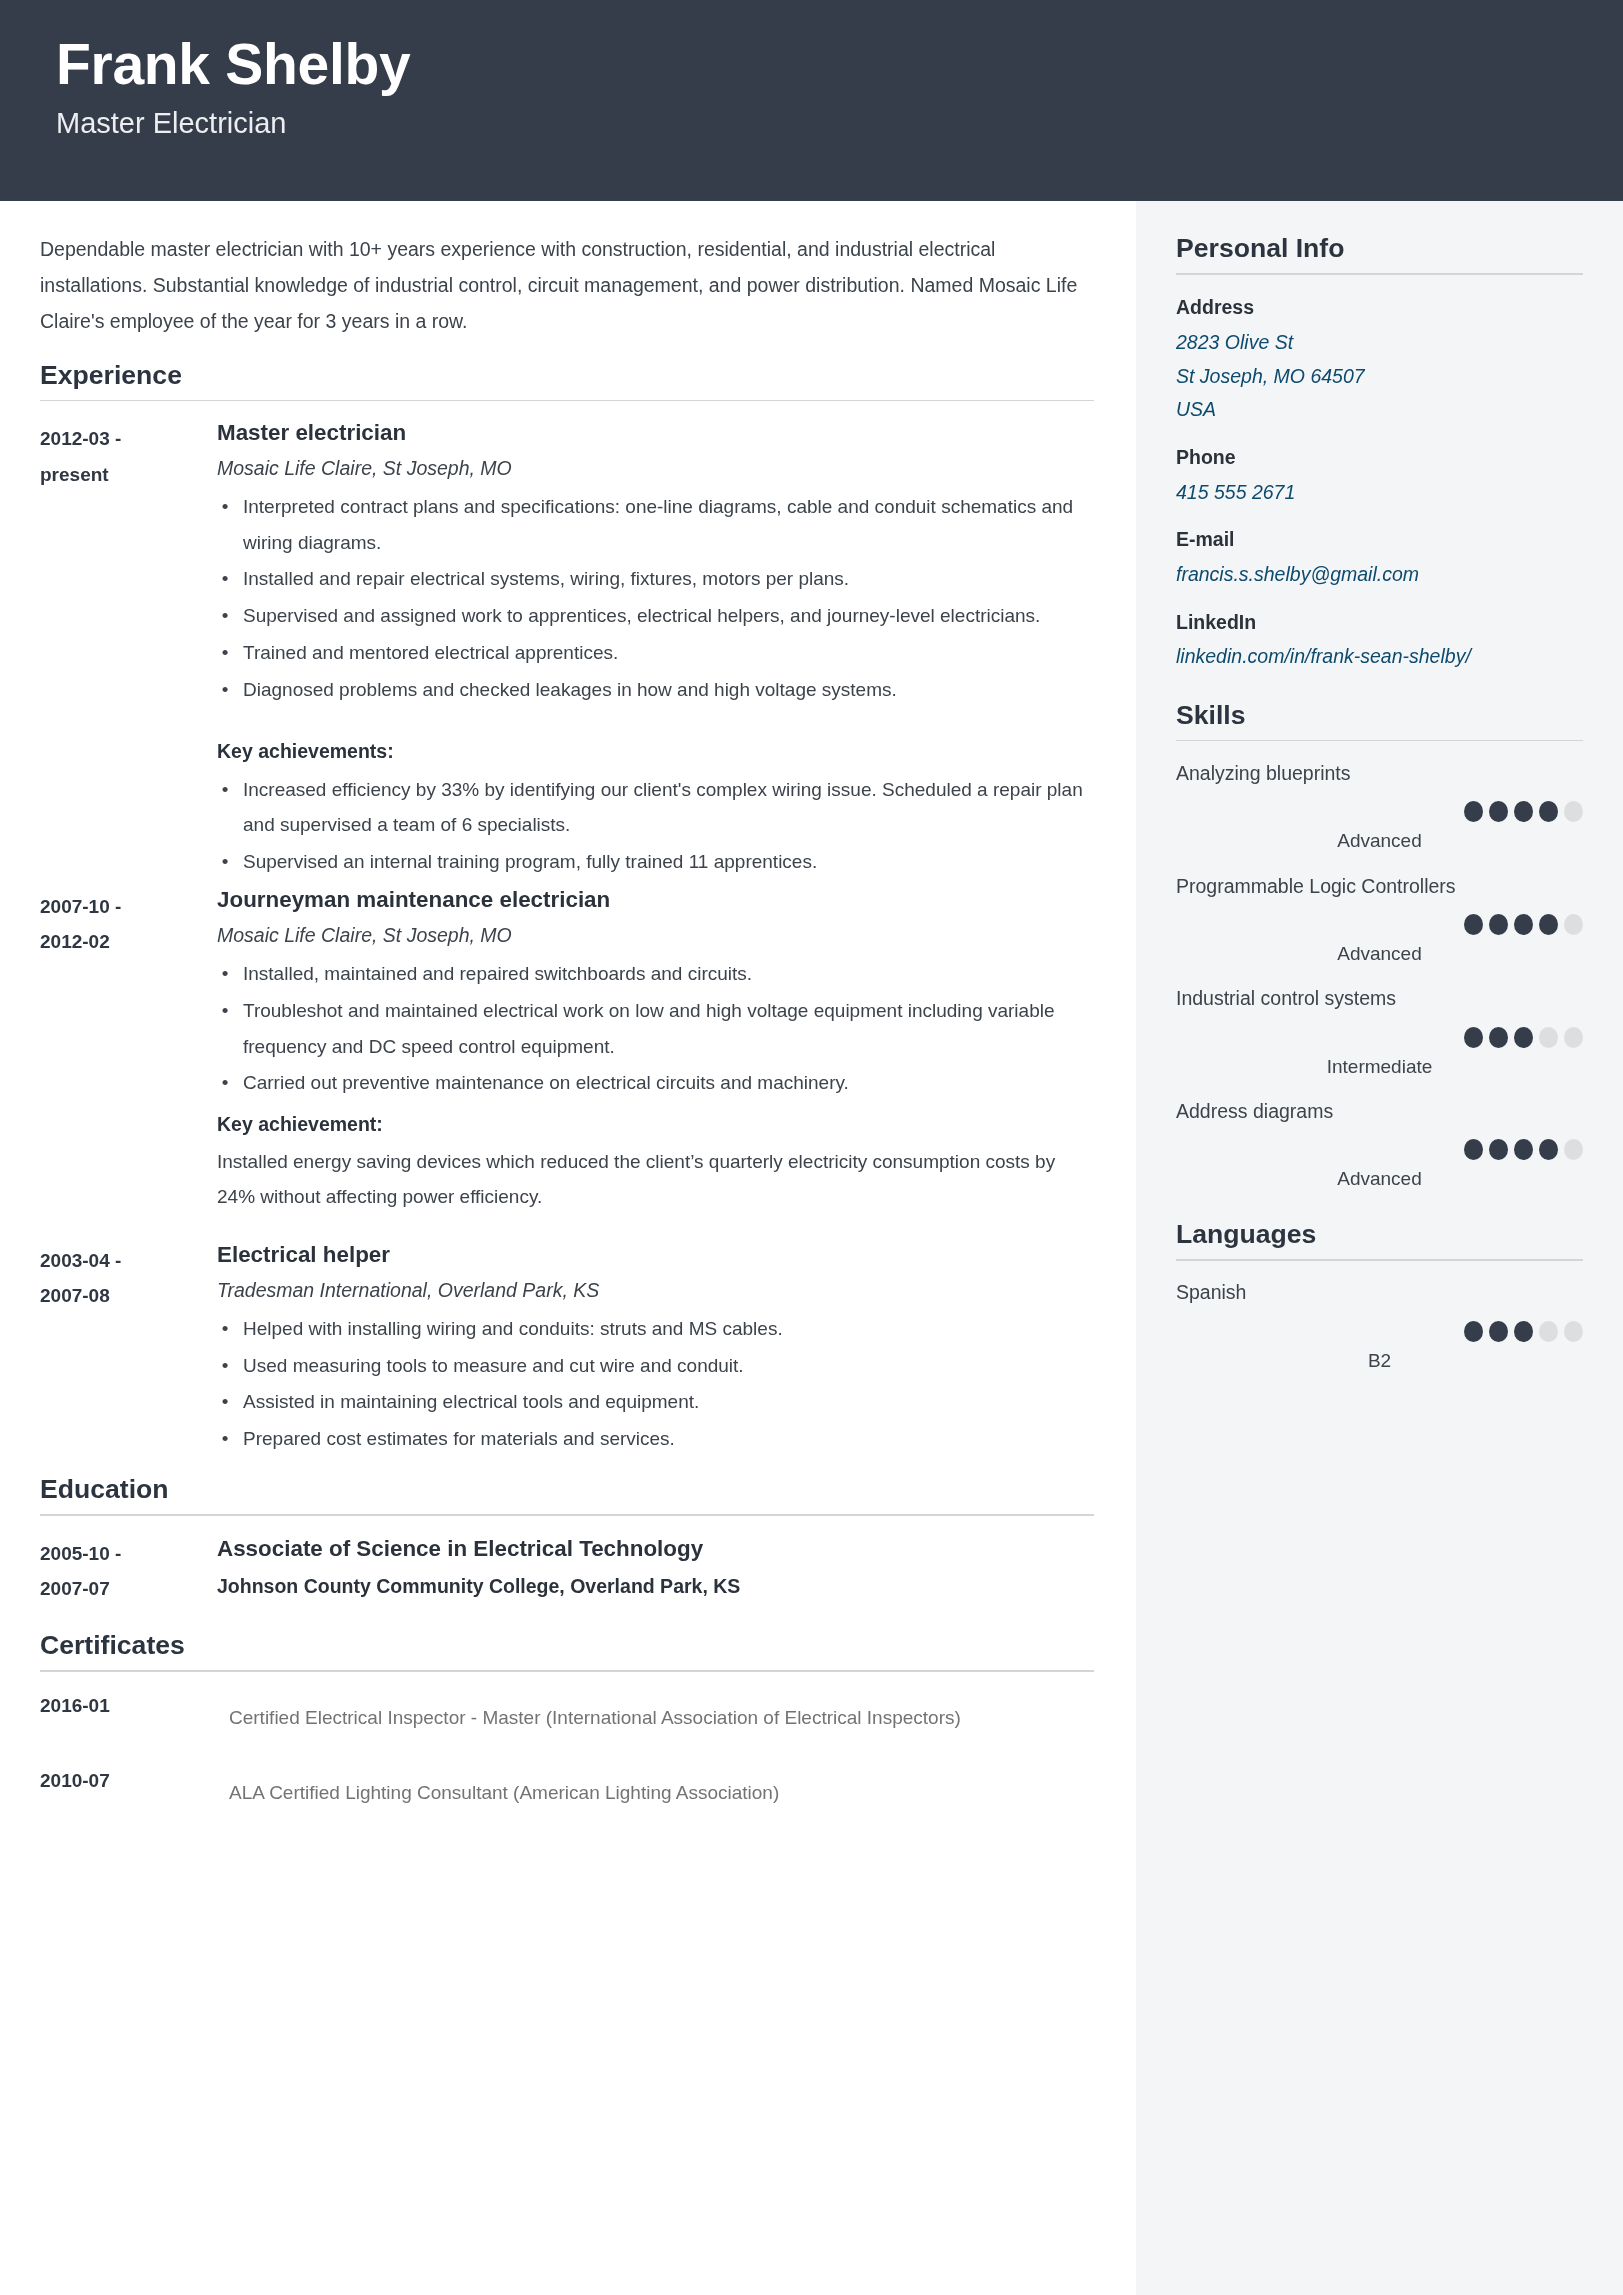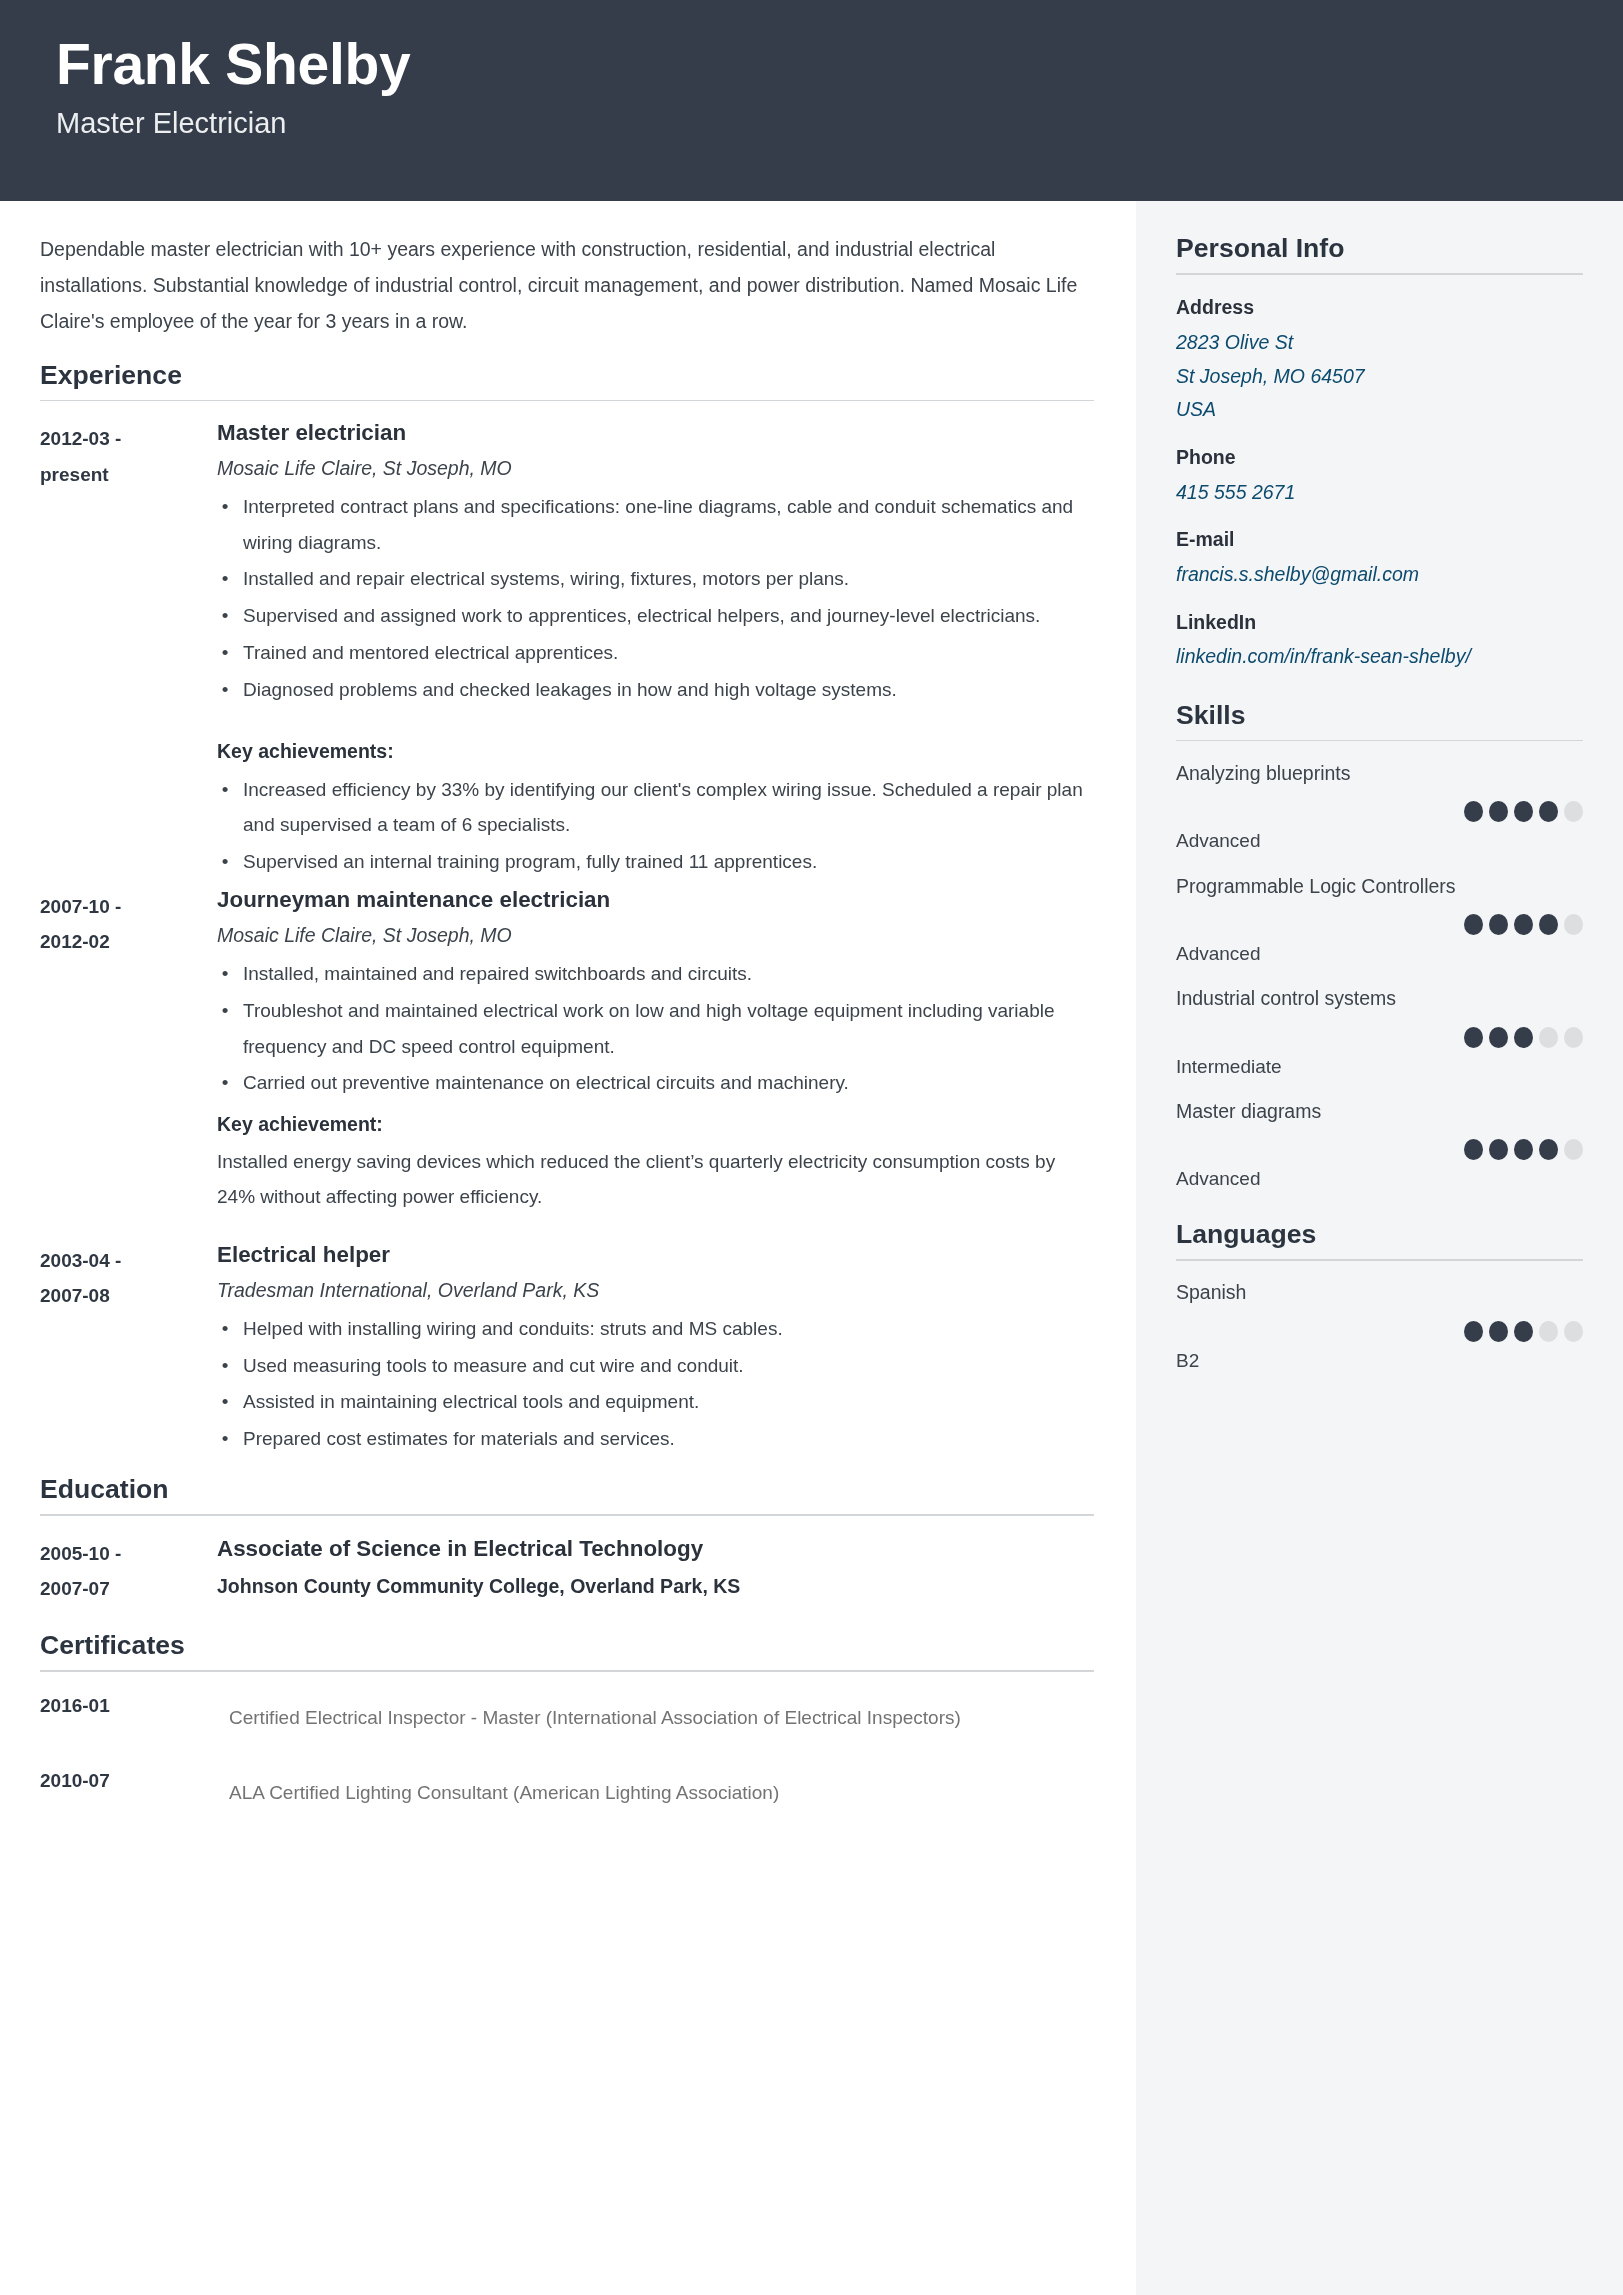--- a/index.html
+++ b/index.html
@@ -221,21 +221,21 @@
   .dot {
     width: 19px;
     height: 21px;
     border-radius: 50%;
     background: #dcdee0;
   }
   .dot.on { background: #353d4a; }
   .skill-level {
     font-size: 19px;
     color: #3c434b;
-    text-align: left;
+    text-align: center;
     line-height: 1.3;
     margin: 0;
   }
 </style>
 </head>
 <body>
 
 <div class="header">
   <h1 class="header-name">Frank Shelby</h1>
   <div class="header-role">Master Electrician</div>
@@ -407,21 +407,21 @@
             <div class="dots">
               <span class="dot on"></span>
               <span class="dot on"></span>
               <span class="dot on"></span>
               <span class="dot"></span>
               <span class="dot"></span>
             </div>
             <div class="skill-level">Intermediate</div>
           </div>
           <div class="skill-item">
-            <div class="skill-name">Master diagrams</div>
+            <div class="skill-name">Address diagrams</div>
             <div class="dots">
               <span class="dot on"></span>
               <span class="dot on"></span>
               <span class="dot on"></span>
               <span class="dot on"></span>
               <span class="dot"></span>
             </div>
             <div class="skill-level">Advanced</div>
           </div>
         </div>

